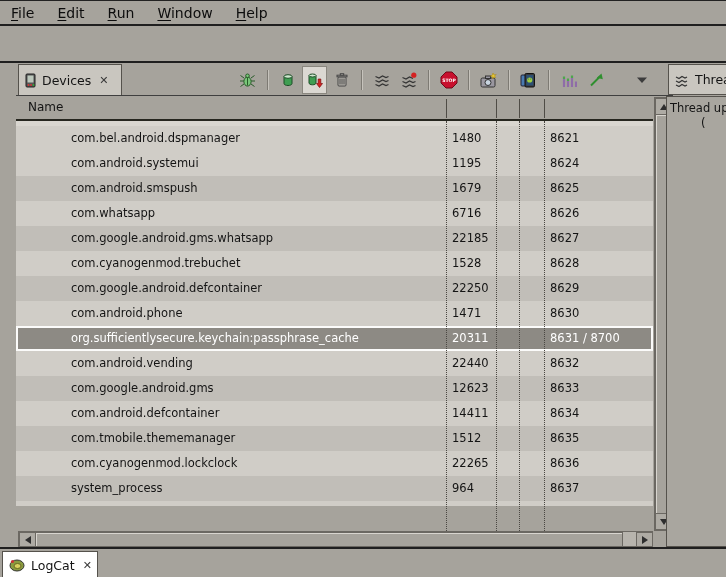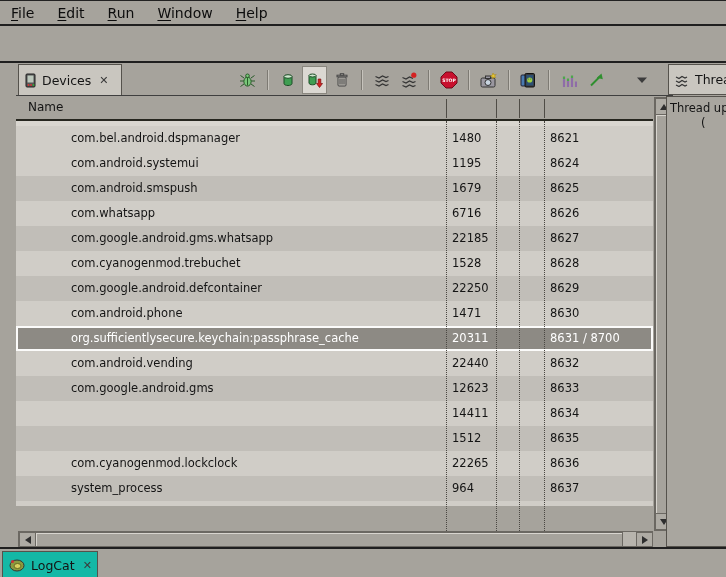--- a/index.html
+++ b/index.html
@@ -71,21 +71,21 @@
   .threads-pane{position:absolute;top:62px;left:666px;width:60px;height:484px;}
   .threads-tab{position:absolute;left:2px;top:1px;height:31px;width:92px;}
   .threads-body{position:absolute;top:33px;left:0;width:70px;height:451px;background:#a9a69f;
                 border:1px solid #55524c;box-sizing:border-box;font-size:11.5px;}
   .threads-msg1{position:absolute;left:3px;top:4px;white-space:nowrap;}
   .threads-msg2{position:absolute;left:34px;top:19px;white-space:nowrap;}
 
   
   .bottom-sep{position:absolute;top:546px;left:0;right:0;height:2px;background:#1f1f1f;}
   .bottom-bar{position:absolute;top:548px;left:0;right:0;height:29px;}
-  .logcat-tab{position:absolute;left:2px;top:2px;height:27px;width:96px;background:#14b8a6;border-bottom:none;}
+  .logcat-tab{position:absolute;left:2px;top:2px;height:27px;width:96px;background:#ffffff;border-bottom:none;}
   .icon{display:flex;align-items:center;justify-content:center;}
 </style>
 </head>
 <body>
 
 <div class="menubar">
     <span class="menu-item"><u>F</u>ile</span>
     <span class="menu-item"><u>E</u>dit</span>
     <span class="menu-item"><u>R</u>un</span>
     <span class="menu-item"><u>W</u>indow</span>
@@ -319,24 +319,26 @@
         <span class="cell-name">com.android.vending</span>
         <span class="cell-pid">22440</span>
         <span class="cell-port">8632</span>
       </div>
       <div class="row dark">
         <span class="cell-name">com.google.android.gms</span>
         <span class="cell-pid">12623</span>
         <span class="cell-port">8633</span>
       </div>
       <div class="row light">
+        <span class="cell-name">com.android.defcontainer</span>
         <span class="cell-pid">14411</span>
         <span class="cell-port">8634</span>
       </div>
       <div class="row dark">
+        <span class="cell-name">com.tmobile.thememanager</span>
         <span class="cell-pid">1512</span>
         <span class="cell-port">8635</span>
       </div>
       <div class="row light">
         <span class="cell-name">com.cyanogenmod.lockclock</span>
         <span class="cell-pid">22265</span>
         <span class="cell-port">8636</span>
       </div>
       <div class="row dark">
         <span class="cell-name">system_process</span>

